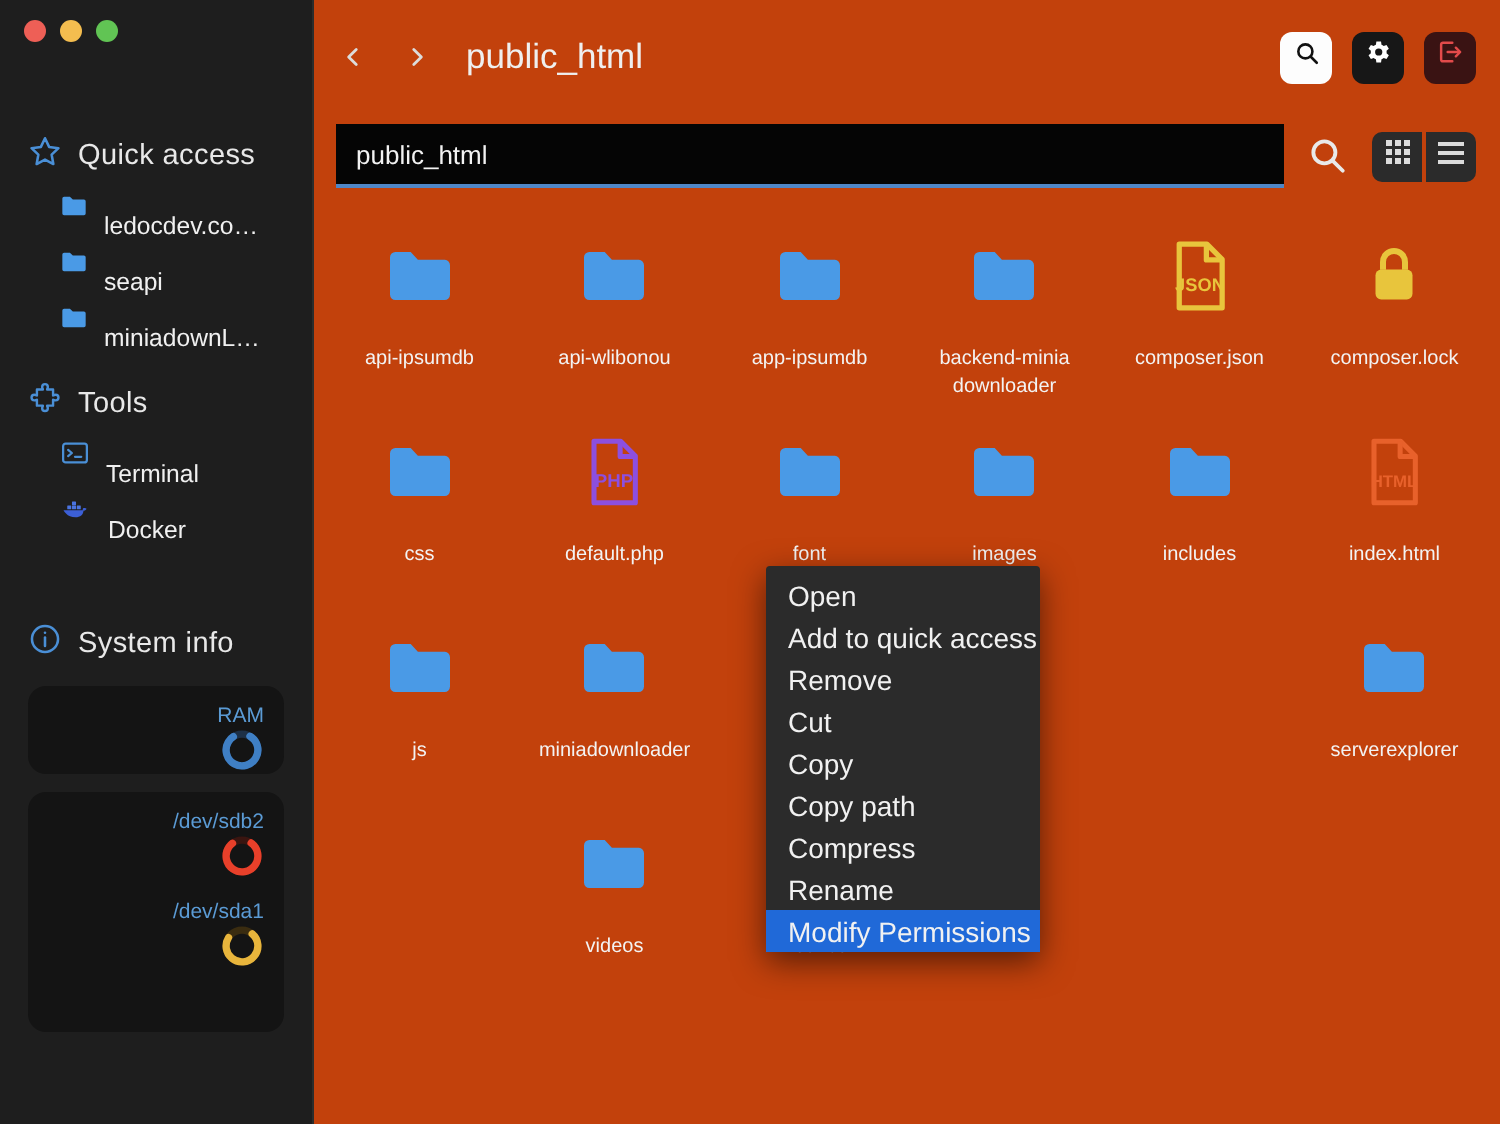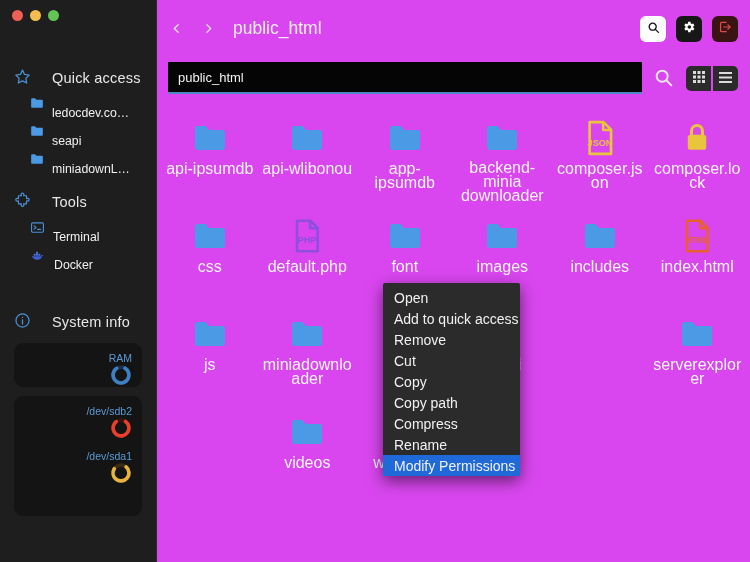--- a/index.html
+++ b/index.html
@@ -19,21 +19,21 @@
     flex: 0 0 157px;
     border-right: 1px solid #2c2c2c;
   }
   .traffic { display: flex; gap: 7px; padding: 10px 0 0 12px; }
   .dot { width: 11px; height: 11px; border-radius: 50%; }
   .dot.red { background: #ee5f56; }
   .dot.yellow { background: #f4bd4f; }
   .dot.green { background: #61c454; }
 
   .sec-head {
-    display: flex; align-items: center; gap: 21px;
+    display: flex; align-items: center; gap: 8px;
     padding: 0 0 0 14px; height: 26px; margin-top: 10px;
   }
   .sec-head .title { color: #e8e8e8; font-size: 14.5px; letter-spacing: .2px; }
   .sec-head svg { flex: 0 0 auto; }
 
   .side-item {
     display: flex; align-items: center; gap: 8px;
     height: 28px; padding-left: 30px; cursor: default;
   }
   .side-item .lbl { color: #f0f0f0; font-size: 12.3px; white-space: nowrap; margin-top: 15px; }
@@ -45,21 +45,21 @@
   }
   .card.tall { padding-bottom: 40px; }
   .meter {
     display: flex; align-items: flex-end; justify-content: space-between;
     height: 22px; margin-bottom: 4px; flex-direction: column;
   }
   .meter .name { color: #5b9bd5; font-size: 10.5px; }
   .ring { width: 22px; height: 22px; }
 
   
-  .main { flex: 1; position: relative; background: #d946ef; }
+  .main { flex: 1; position: relative; background: #c2410c; }
 
   .topbar {
     height: 57px; display: flex; align-items: center;
     padding: 0 12px 0 8px; gap: 10px;
   }
   .navbtn {
     width: 22px; height: 26px; display: flex; align-items: center;
     justify-content: center; color: #d8d8d8; font-size: 17px; cursor: pointer;
   }
   .crumb { color: #efefef; font-size: 17.5px; margin-left: 4px; }
@@ -99,22 +99,22 @@
     row-gap: 0px;
   }
   .tile {
     height: 98px; position: relative;
     display: flex; flex-direction: column; align-items: center;
     padding-top: 11px; border-radius: 5px; cursor: default;
   }
   .tile.selected { background: #1f3347; }
   .tile .ico { height: 44px; display: flex; align-items: center; justify-content: center; }
   .tile .nm {
-    color: #f3f3f3; font-size: 16px; text-align: center;
-    line-height: 14px; margin-top: 2px; width: 92px;
+    color: #f3f3f3; font-size: 10px; text-align: center;
+    line-height: 14px; margin-top: 13px; width: 92px;
     word-break: break-word;
   }
   .chk {
     position: absolute; top: 6px; right: 10px;
     width: 15px; height: 15px; border: 1.6px solid #8d9aa6;
     border-radius: 4px; cursor: pointer;
   }
 
   
   .ctxmenu {

